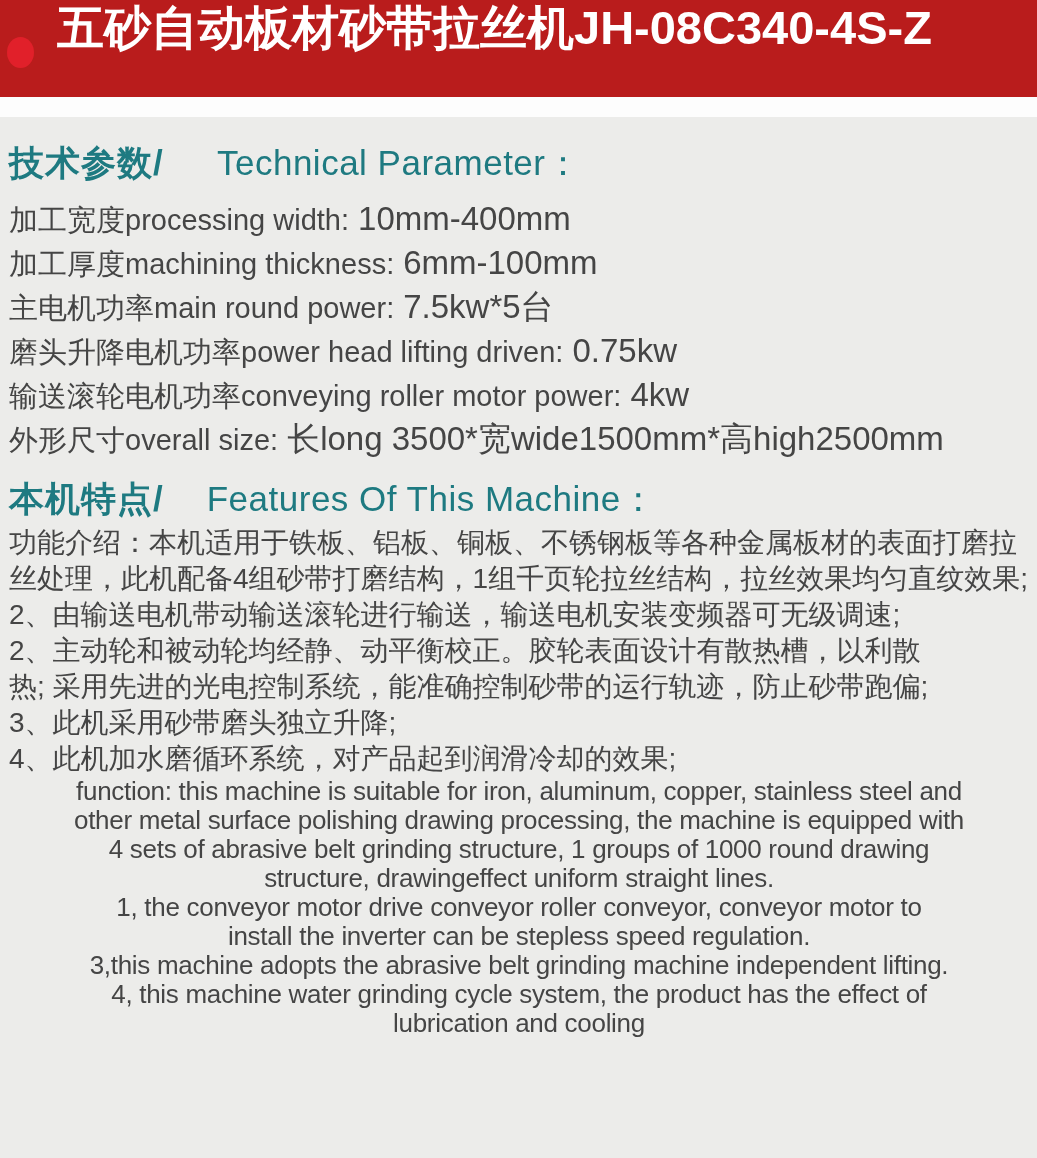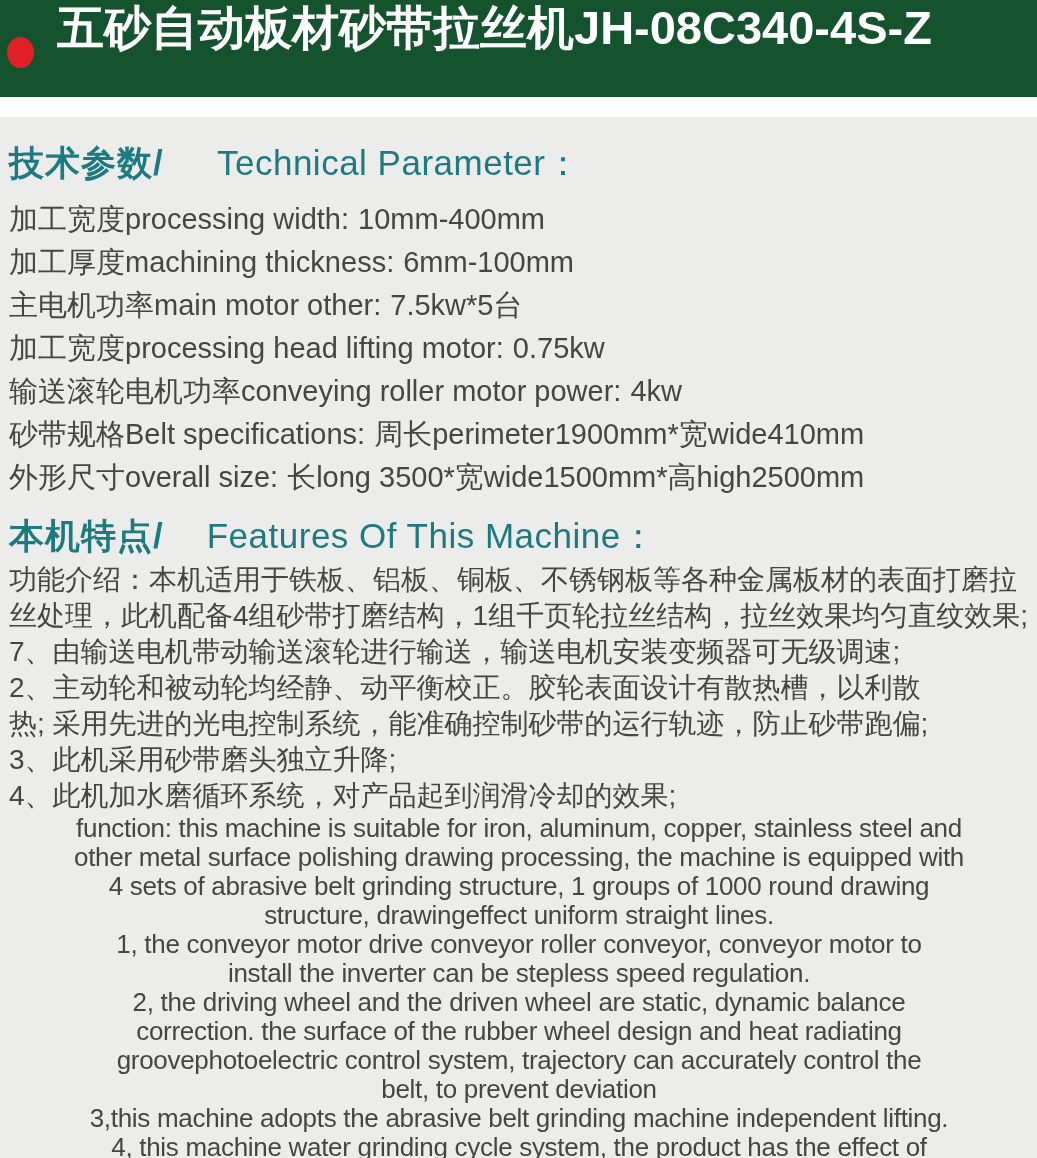--- a/index.html
+++ b/index.html
@@ -13,21 +13,21 @@
     position: relative;
     width: 1037px;
     min-height: 1158px;
     background: #ececea;
     overflow: hidden;
   }
   
   .banner {
     position: relative;
     height: 97px;
-    background: #14532d;
+    background: #b91c1c;
     padding: 2px 0 0 57px;
   }
   .dot-icon {
     position: absolute;
     left: 7px;
     top: 37px;
     width: 27px;
     height: 31px;
     background: #e1202a;
     border-radius: 50%;
@@ -62,21 +62,21 @@
     color: #1e7a81;
     font-size: 35px;
     line-height: 1.25;
     white-space: nowrap;
   }
   .section-heading .zh { font-weight: 700; letter-spacing: 1px; }
   .section-heading .en { font-weight: 400; letter-spacing: 0.5px; margin-left: 43px; }
   .param-list { margin-top: 15px; }
   .param-row { line-height: 38px; white-space: nowrap; }
   .param-label { font-size: 29px; }
-  .param-value { font-size: 29px; margin-left: 9px; }
+  .param-value { font-size: 33px; margin-left: 9px; }
   .features-heading { margin-top: 13px; }
   .features-block { margin-top: 4px; }
   .feature-zh {
     margin: 0;
     font-size: 28px;
     line-height: 36px;
     white-space: pre-line;
   }
   .feature-en {
     margin: 0;
@@ -106,57 +106,50 @@
     </h3>
 
     <div class="param-list">
       <div class="param-row">
         <span class="param-label">加工宽度processing width:</span><span class="param-value">10mm-400mm</span>
       </div>
       <div class="param-row">
         <span class="param-label">加工厚度machining thickness:</span><span class="param-value">6mm-100mm</span>
       </div>
       <div class="param-row">
-        <span class="param-label">主电机功率main motor other:</span><span class="param-value">7.5kw*5台</span>
+        <span class="param-label">主电机功率main round power:</span><span class="param-value">7.5kw*5台</span>
       </div>
       <div class="param-row">
-        <span class="param-label">加工宽度processing head lifting motor:</span><span class="param-value">0.75kw</span>
+        <span class="param-label">磨头升降电机功率power head lifting driven:</span><span class="param-value">0.75kw</span>
       </div>
       <div class="param-row">
         <span class="param-label">输送滚轮电机功率conveying roller motor power:</span><span class="param-value">4kw</span>
-      </div>
-      <div class="param-row">
-        <span class="param-label">砂带规格Belt specifications:</span><span class="param-value">周长perimeter1900mm*宽wide410mm</span>
       </div>
       <div class="param-row">
         <span class="param-label">外形尺寸overall size:</span><span class="param-value">长long 3500*宽wide1500mm*高high2500mm</span>
       </div>
     </div>
 
     <h3 class="section-heading features-heading">
       <span class="zh">本机特点/</span><span class="en">Features Of This Machine：</span>
     </h3>
 
     <div class="features-block">
       <p class="feature-zh">功能介绍：本机适用于铁板、铝板、铜板、不锈钢板等各种金属板材的表面打磨拉
 丝处理，此机配备4组砂带打磨结构，1组千页轮拉丝结构，拉丝效果均匀直纹效果;</p>
-      <p class="feature-zh">7、由输送电机带动输送滚轮进行输送，输送电机安装变频器可无级调速;</p>
+      <p class="feature-zh">2、由输送电机带动输送滚轮进行输送，输送电机安装变频器可无级调速;</p>
       <p class="feature-zh">2、主动轮和被动轮均经静、动平衡校正。胶轮表面设计有散热槽，以利散
 热; 采用先进的光电控制系统，能准确控制砂带的运行轨迹，防止砂带跑偏;</p>
       <p class="feature-zh">3、此机采用砂带磨头独立升降;</p>
       <p class="feature-zh">4、此机加水磨循环系统，对产品起到润滑冷却的效果;</p>
       <p class="feature-en">function: this machine is suitable for iron, aluminum, copper, stainless steel and
 other metal surface polishing drawing processing, the machine is equipped with
 4 sets of abrasive belt grinding structure, 1 groups of 1000 round drawing
 structure, drawingeffect uniform straight lines.</p>
       <p class="feature-en">1, the conveyor motor drive conveyor roller conveyor, conveyor motor to
 install the inverter can be stepless speed regulation.</p>
-      <p class="feature-en">2, the driving wheel and the driven wheel are static, dynamic balance
-correction. the surface of the rubber wheel design and heat radiating
-groovephotoelectric control system, trajectory can accurately control the
-belt, to prevent deviation</p>
       <p class="feature-en">3,this machine adopts the abrasive belt grinding machine independent lifting.</p>
       <p class="feature-en">4, this machine water grinding cycle system, the product has the effect of
 lubrication and cooling</p>
     </div>
 
   </main>
 </div>
 
 </body></html>

